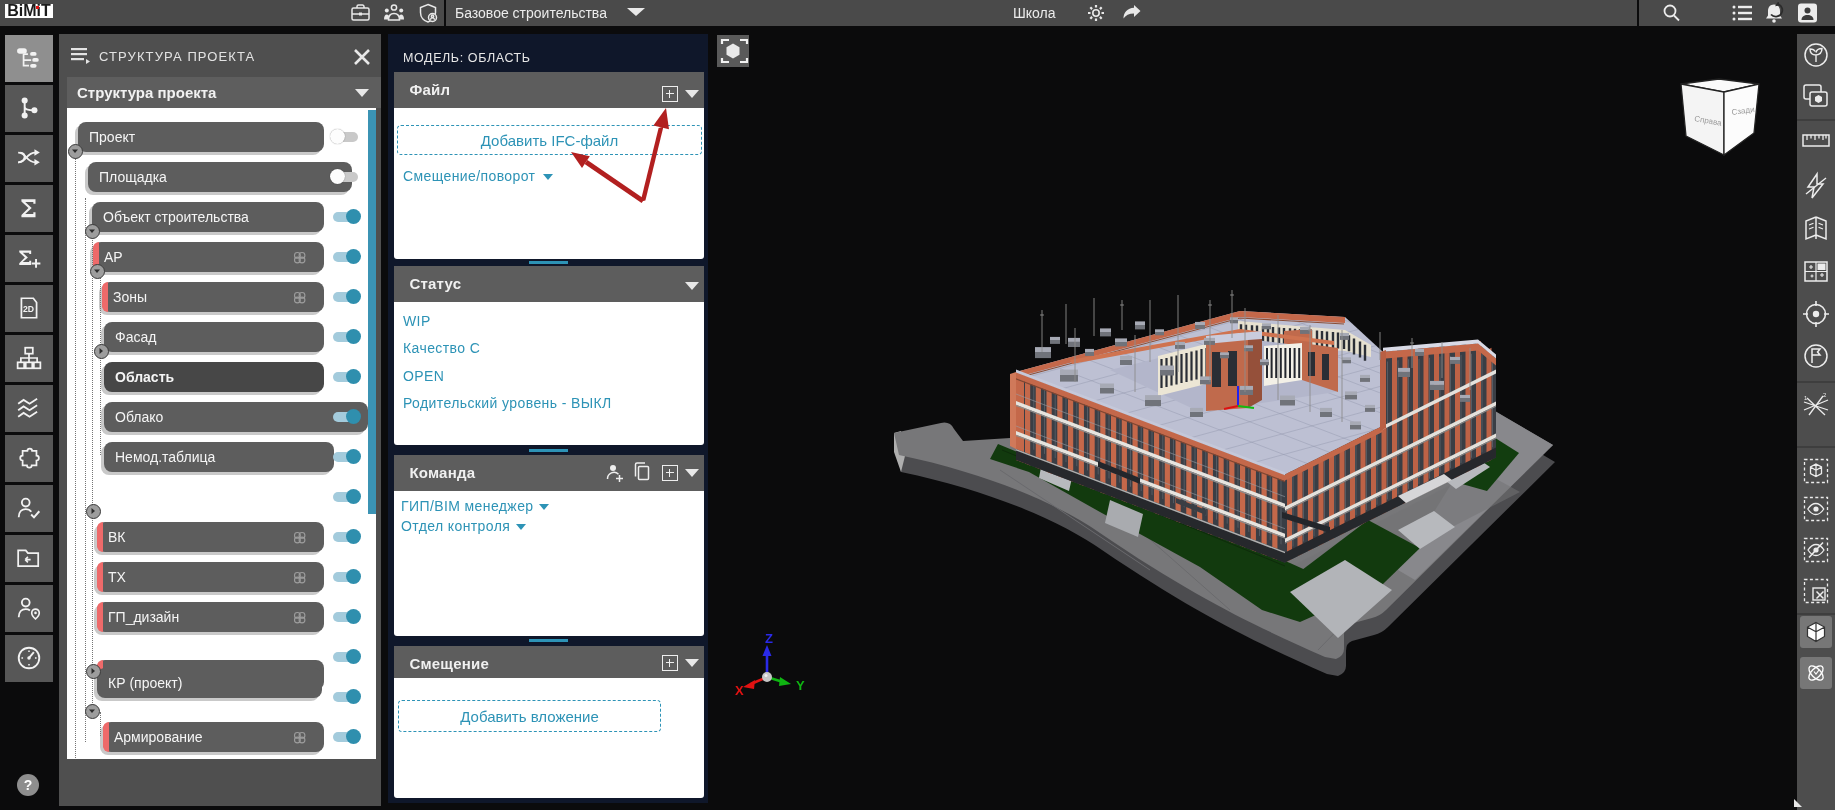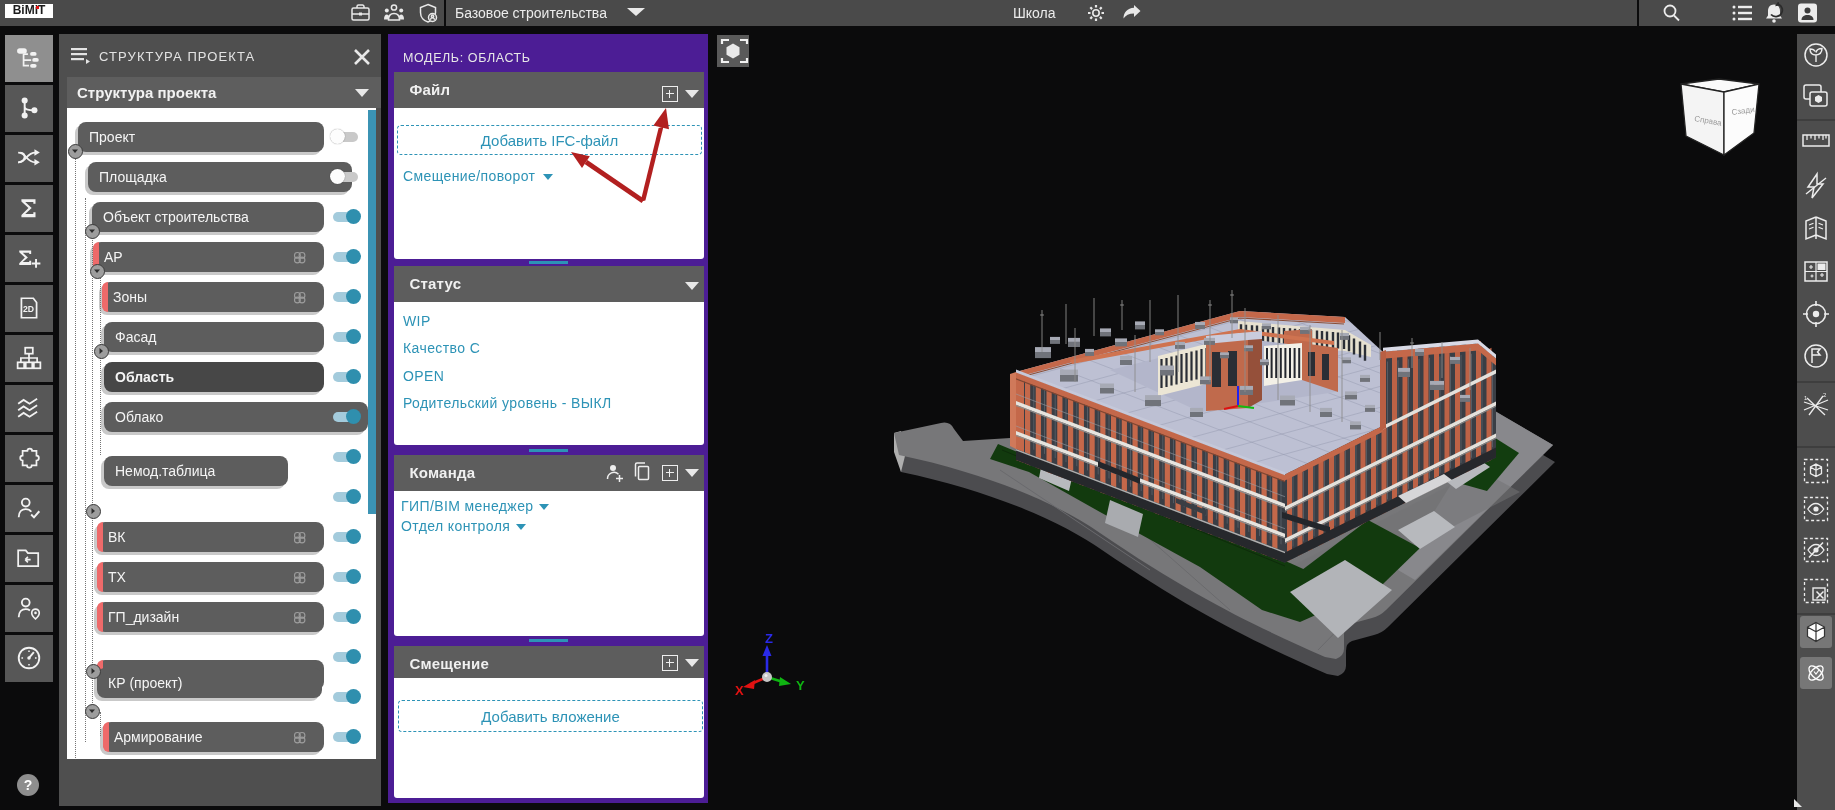--- a/index.html
+++ b/index.html
@@ -1,21 +1,21 @@
 <!DOCTYPE html>
 <html><head>
 <meta charset="utf-8">
 <style>
   * { margin:0; padding:0; box-sizing:border-box; }
   html,body { width:1835px; height:810px; background:#0b0b0c; overflow:hidden; }
   body { font-family:"Liberation Sans", sans-serif; position:relative; }
   .abs { position:absolute; }
   
   #topbar { left:0; top:0; width:1835px; height:26px; background:#4a4a4a; }
-  #logo { left:5px; top:4px; width:48px; height:14px; background:#fff; font-weight:bold; font-size:12px; color:#1c1c1c; text-align:center; line-height:13px; letter-spacing:0; }
+  #logo { left:5px; top:4px; width:48px; height:14px; background:#fff; font-weight:bold; font-size:16px; color:#1c1c1c; text-align:center; line-height:13px; letter-spacing:0; }
   #logo i { position:absolute; left:30.5px; top:2.3px; width:3px; height:3px; background:#e01010; }
   .tbtxt { color:#ececec; font-size:14px; line-height:26px; }
   
   .licon { left:5px; width:48px; height:47px; background:#575757; }
   .licon.first { background:#8f8f8f; }
   
   #lpanel { left:59px; top:34px; width:322px; height:772px; background:#4f4f4f; }
   #lphead { left:0; top:0; width:322px; height:43px; color:#e3e3e3; }
   #lpbar { left:8px; top:43px; width:314px; height:31px; background:#5e5e5e; color:#f2f2f2; font-weight:bold; font-size:15px; line-height:31px; }
   #lptree { left:8px; top:74px; width:309px; height:651px; background:#ffffff; overflow:hidden; }
@@ -28,21 +28,21 @@
   .clover { position:absolute; right:18px; top:9px; width:13px; height:13px; opacity:.75; }
   .tgl { position:absolute; width:25px; height:10px; border-radius:5px; }
   .tgl .knob { position:absolute; top:-3px; width:15px; height:15px; border-radius:50%; }
   .tgl.on { background:#a3cbdc; }
   .tgl.on .knob { right:-3px; background:#2f8fae; }
   .tgl.off { background:#c9c9c9; }
   .tgl.off .knob { left:-3px; background:#fdfdfd; box-shadow:0 0 1px rgba(0,0,0,.5); }
   .exp { position:absolute; width:15px; height:15px; border-radius:50%; background:#9d9d9d; border:1.5px solid #3a3a3a; }
   .dot { position:absolute; width:0; border-left:1.2px dotted #757575; }
   
-  #mpanel { left:388px; top:34px; width:320px; height:769px; background:#4c1d95; }
+  #mpanel { left:388px; top:34px; width:320px; height:769px; background:#0f172a; }
   .mwhite { position:absolute; left:5.5px; width:310px; background:#fff; border-radius:0 0 3px 3px; }
   .secbar { position:absolute; left:5.5px; width:310px; height:36px; background:#5d5d5d; color:#f0f0f0; font-weight:bold; font-size:15px; line-height:36px; }
   .secbar .n { margin-left:16px; letter-spacing:.2px; }
   .teal { color:#2d93b6; }
   .dashbtn { position:absolute; border:1.5px dashed #2d93b6; border-radius:4px; color:#2d93b6; font-size:15px; text-align:center; }
   .divdash { position:absolute; width:39px; height:3px; background:#2d93b6; }
   .plus { position:absolute; width:16px; height:16px; border:1.6px solid #eee; }
   .plus:before { content:""; position:absolute; left:2.5px; top:5.6px; width:8px; height:1.6px; background:#eee; }
   .plus:after { content:""; position:absolute; left:5.6px; top:2.5px; width:1.6px; height:8px; background:#eee; }
   .caret { position:absolute; width:0; height:0; border-left:7px solid transparent; border-right:7px solid transparent; border-top:8px solid #e8e8e8; }
@@ -307,21 +307,21 @@
       </div>
     <div class="tgl on" style="left:266px;top:264px">
         <div class="knob"></div>
       </div>
     <div class="pill" style="left:37px;top:294px;width:264px">
         <span class="t">Облако</span>
       </div>
     <div class="tgl on" style="left:266px;top:304px">
         <div class="knob"></div>
       </div>
-    <div class="pill" style="left:37px;top:348px;width:184px">
+    <div class="pill" style="left:37px;top:334px;width:230px">
         <span class="t">Немод.таблица</span>
       </div>
     <div class="tgl on" style="left:266px;top:344px">
         <div class="knob"></div>
       </div>
     <div class="tgl on" style="left:266px;top:384px">
         <div class="knob"></div>
       </div>
     <div class="pill" style="left:30px;top:414px;width:227px">
         <div class="stripe"></div>
@@ -478,21 +478,21 @@
   <div class="abs teal" style="left:13px;top:464px;font-size:14px;letter-spacing:.4px">ГИП/BIM менеджер</div>
   <div class="caret sm" style="left:151px;top:470px"></div>
   <div class="abs teal" style="left:13px;top:484px;font-size:14px;letter-spacing:.4px">Отдел контроля</div>
   <div class="caret sm" style="left:128px;top:490px"></div>
   <div class="divdash" style="left:141px;top:604.5px"></div>
 
   <div class="secbar" style="top:611.5px"><span class="n">Смещение</span></div>
   <div class="plus" style="left:274px;top:621px"></div>
   <div class="caret" style="left:297px;top:625px"></div>
   <div class="mwhite" style="top:644px;height:120px"></div>
-  <div class="dashbtn" style="left:10px;top:666px;width:305px;height:32px;line-height:32px">Добавить вложение</div>
+  <div class="dashbtn" style="left:10px;top:666px;width:263px;height:32px;line-height:32px">Добавить вложение</div>
 
   <svg class="abs" style="left:0;top:0" width="320" height="240" viewBox="0 0 320 240">
     <g fill="#b22020" stroke="none">
       <path d="M252.6 167.6 L270.6 94 L275.4 92.8 L257.4 166.4 Z"></path>
       <path d="M278 74 L281 95.3 L265.4 91.5 Z"></path>
       <path d="M256.4 164.9 L199.4 126.1 L196.6 130.1 L253.6 169.1 Z"></path>
       <path d="M183 118 L201.8 122.3 L194 133.9 Z"></path>
     </g>
   </svg>
 </div>

